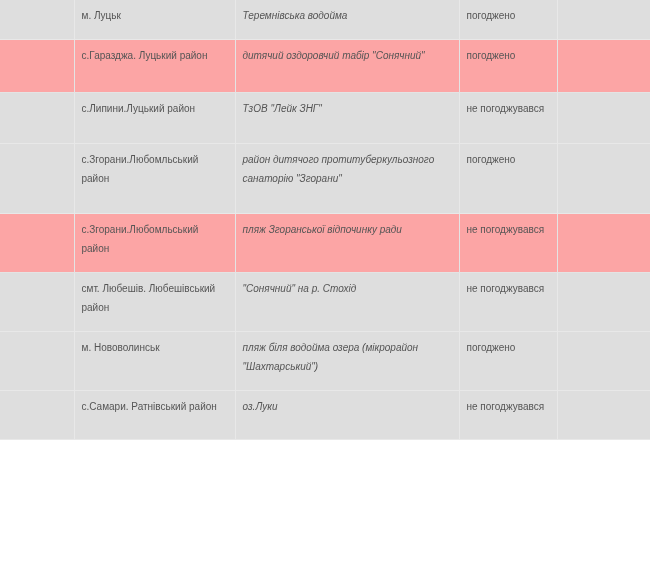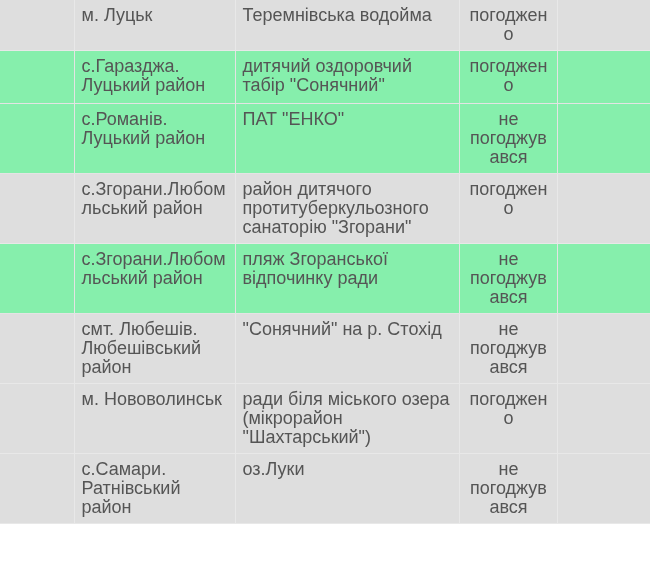--- a/index.html
+++ b/index.html
@@ -14,33 +14,33 @@
     font-family: "Liberation Sans", sans-serif;
   }
   table.beaches {
     border-collapse: collapse;
     table-layout: fixed;
     width: 650px;
   }
   table.beaches td {
     border: 1px solid #e6e6e6;
     vertical-align: top;
-    font-size: 18px;
+    font-size: 10px;
     line-height: 19px;
     color: #555555;
-    padding: 6px 6px 6px 7px;
+    padding: 6px 6px 14px 7px;
     box-sizing: border-box;
     word-wrap: break-word;
   }
   table.beaches tr.even td { background: #dedede; border-color: #e8e8e8; }
-  table.beaches tr.odd td  { background: #86efac; border-color: #e4e4e4; }
+  table.beaches tr.odd td  { background: #fca5a5; border-color: #e4e4e4; }
   td.c0 { width: 74px; border-left: none !important; }
   td.c1 { width: 161px; }
-  td.c2 { width: 224px; }
-  td.c3 { width: 98px; text-align: center; }
+  td.c2 { width: 224px; font-style: italic; }
+  td.c3 { width: 98px; }
   td.c4 { width: 93px; border-right: none !important; }
   tr:first-child td { border-top: none !important; }
 </style>
 </head>
 <body>
 
 <table class="beaches">
   <tbody>
     <tr class="even" style="height:34px">
       <td class="c0"></td>
@@ -49,24 +49,24 @@
       <td class="c3">погоджено</td>
       <td class="c4"></td>
     </tr>
     <tr class="odd" style="height:53px">
       <td class="c0"></td>
       <td class="c1">с.Гаразджа. Луцький район</td>
       <td class="c2">дитячий оздоровчий табір "Сонячний"</td>
       <td class="c3">погоджено</td>
       <td class="c4"></td>
     </tr>
-    <tr class="odd" style="height:52px">
+    <tr class="even" style="height:51px">
       <td class="c0"></td>
-      <td class="c1">с.Романів. Луцький район</td>
-      <td class="c2">ПАТ "ЕНКО"</td>
+      <td class="c1">с.Липини.Луцький район</td>
+      <td class="c2">ТзОВ "Лейк ЗНГ"</td>
       <td class="c3">не погоджувався</td>
       <td class="c4"></td>
     </tr>
     <tr class="even" style="height:70px">
       <td class="c0"></td>
       <td class="c1">с.Згорани.Любомльський район</td>
       <td class="c2">район дитячого протитуберкульозного санаторію "Згорани"</td>
       <td class="c3">погоджено</td>
       <td class="c4"></td>
     </tr>
@@ -80,21 +80,21 @@
     <tr class="even" style="height:36px">
       <td class="c0"></td>
       <td class="c1">смт. Любешів. Любешівський район</td>
       <td class="c2">"Сонячний" на р. Стохід</td>
       <td class="c3">не погоджувався</td>
       <td class="c4"></td>
     </tr>
     <tr class="even" style="height:52px">
       <td class="c0"></td>
       <td class="c1">м. Нововолинськ</td>
-      <td class="c2">ради біля міського озера (мікрорайон "Шахтарський")</td>
+      <td class="c2">пляж біля водойма озера (мікрорайон "Шахтарський")</td>
       <td class="c3">погоджено</td>
       <td class="c4"></td>
     </tr>
     <tr class="even" style="height:49px">
       <td class="c0"></td>
       <td class="c1">с.Самари. Ратнівський район</td>
       <td class="c2">оз.Луки</td>
       <td class="c3">не погоджувався</td>
       <td class="c4"></td>
     </tr>

